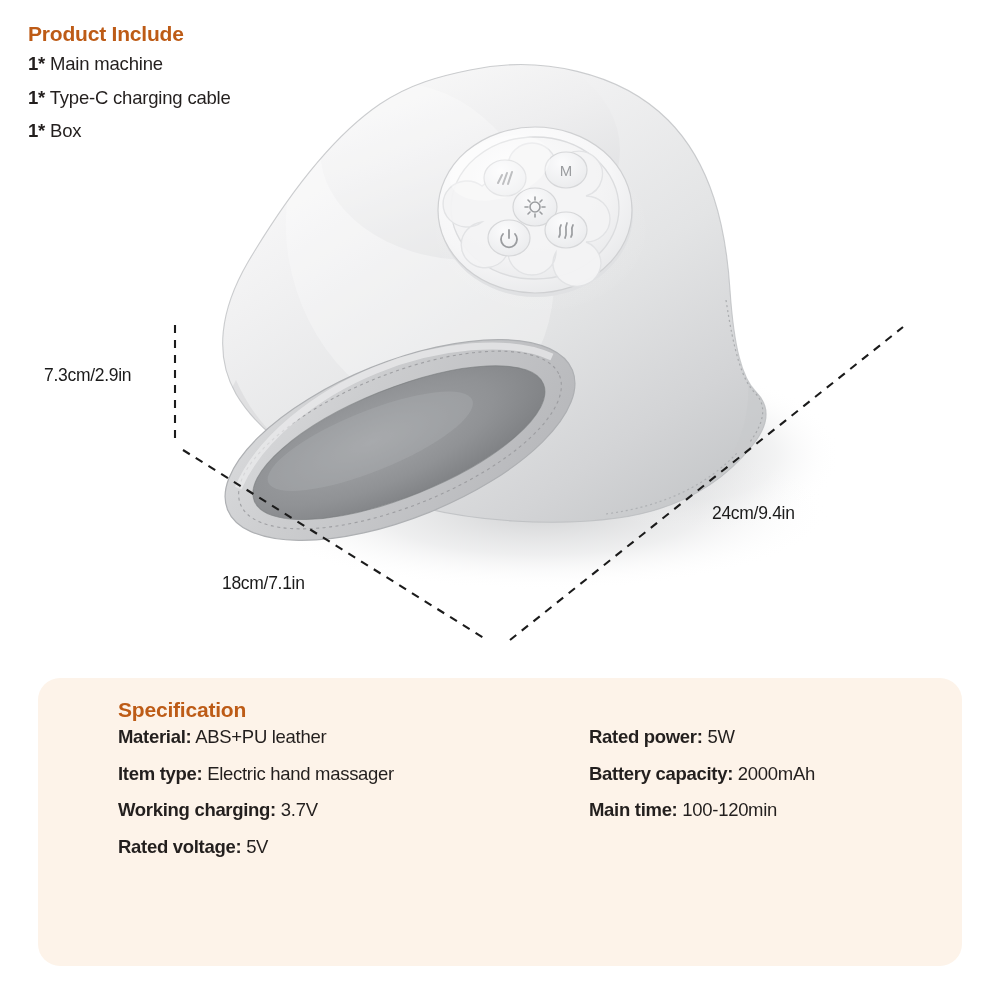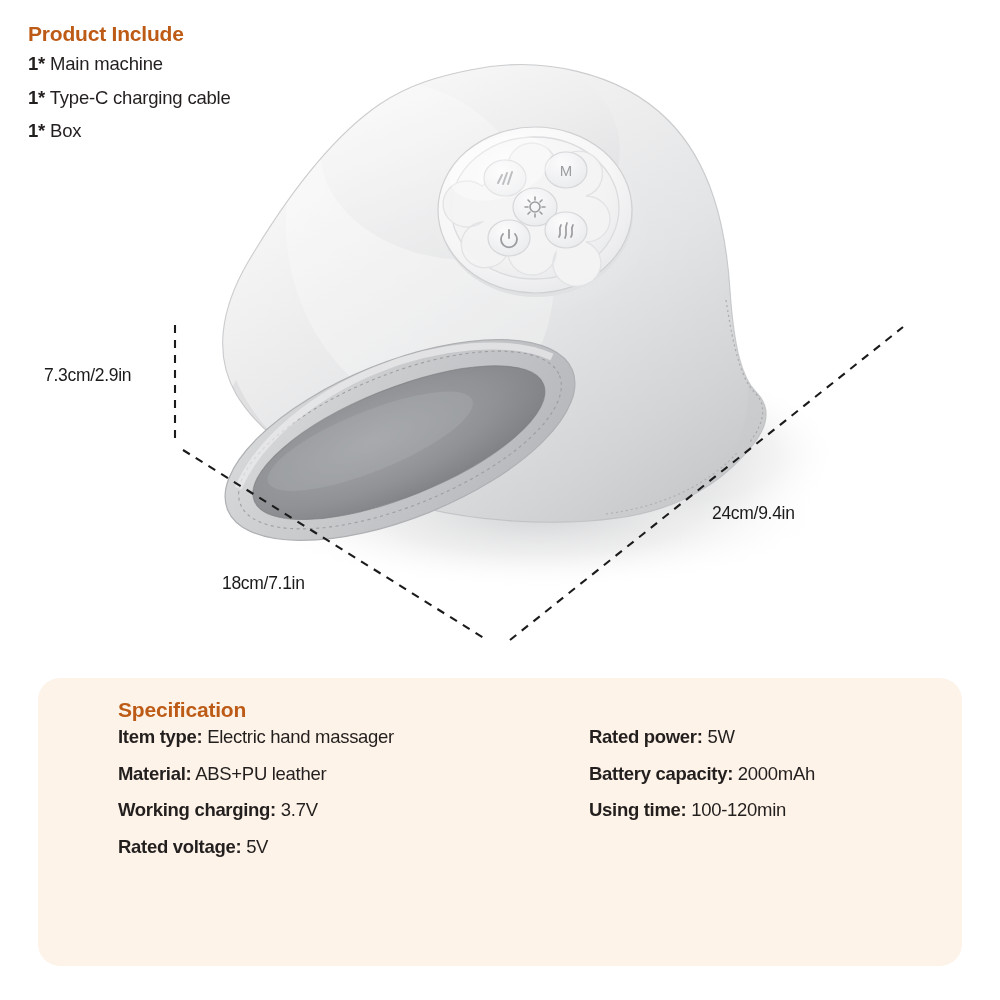--- a/index.html
+++ b/index.html
@@ -311,46 +311,46 @@
 
   <div class="dim-label" id="dim-height-label">7.3cm/2.9in</div>
   <div class="dim-label" id="dim-width-label">18cm/7.1in</div>
   <div class="dim-label" id="dim-depth-label">24cm/9.4in</div>
 
   <div id="spec-panel">
     <div id="spec-title">Specification</div>
 
     <div class="spec-col" id="spec-col-left">
       <div class="spec-row">
+        <span class="spec-label">Material:</span>
+        <span class="spec-value">ABS+PU leather</span>
+      </div>
+      <div class="spec-row">
         <span class="spec-label">Item type:</span>
         <span class="spec-value">Electric hand massager</span>
       </div>
       <div class="spec-row">
-        <span class="spec-label">Material:</span>
-        <span class="spec-value">ABS+PU leather</span>
-      </div>
-      <div class="spec-row">
         <span class="spec-label">Working charging:</span>
         <span class="spec-value">3.7V</span>
       </div>
       <div class="spec-row">
         <span class="spec-label">Rated voltage:</span>
         <span class="spec-value">5V</span>
       </div>
     </div>
 
     <div class="spec-col" id="spec-col-right">
       <div class="spec-row">
         <span class="spec-label">Rated power:</span>
         <span class="spec-value">5W</span>
       </div>
       <div class="spec-row">
         <span class="spec-label">Battery capacity:</span>
         <span class="spec-value">2000mAh</span>
       </div>
       <div class="spec-row">
-        <span class="spec-label">Using time:</span>
+        <span class="spec-label">Main time:</span>
         <span class="spec-value">100-120min</span>
       </div>
     </div>
   </div>
 
 </div>
 
 </body></html>

